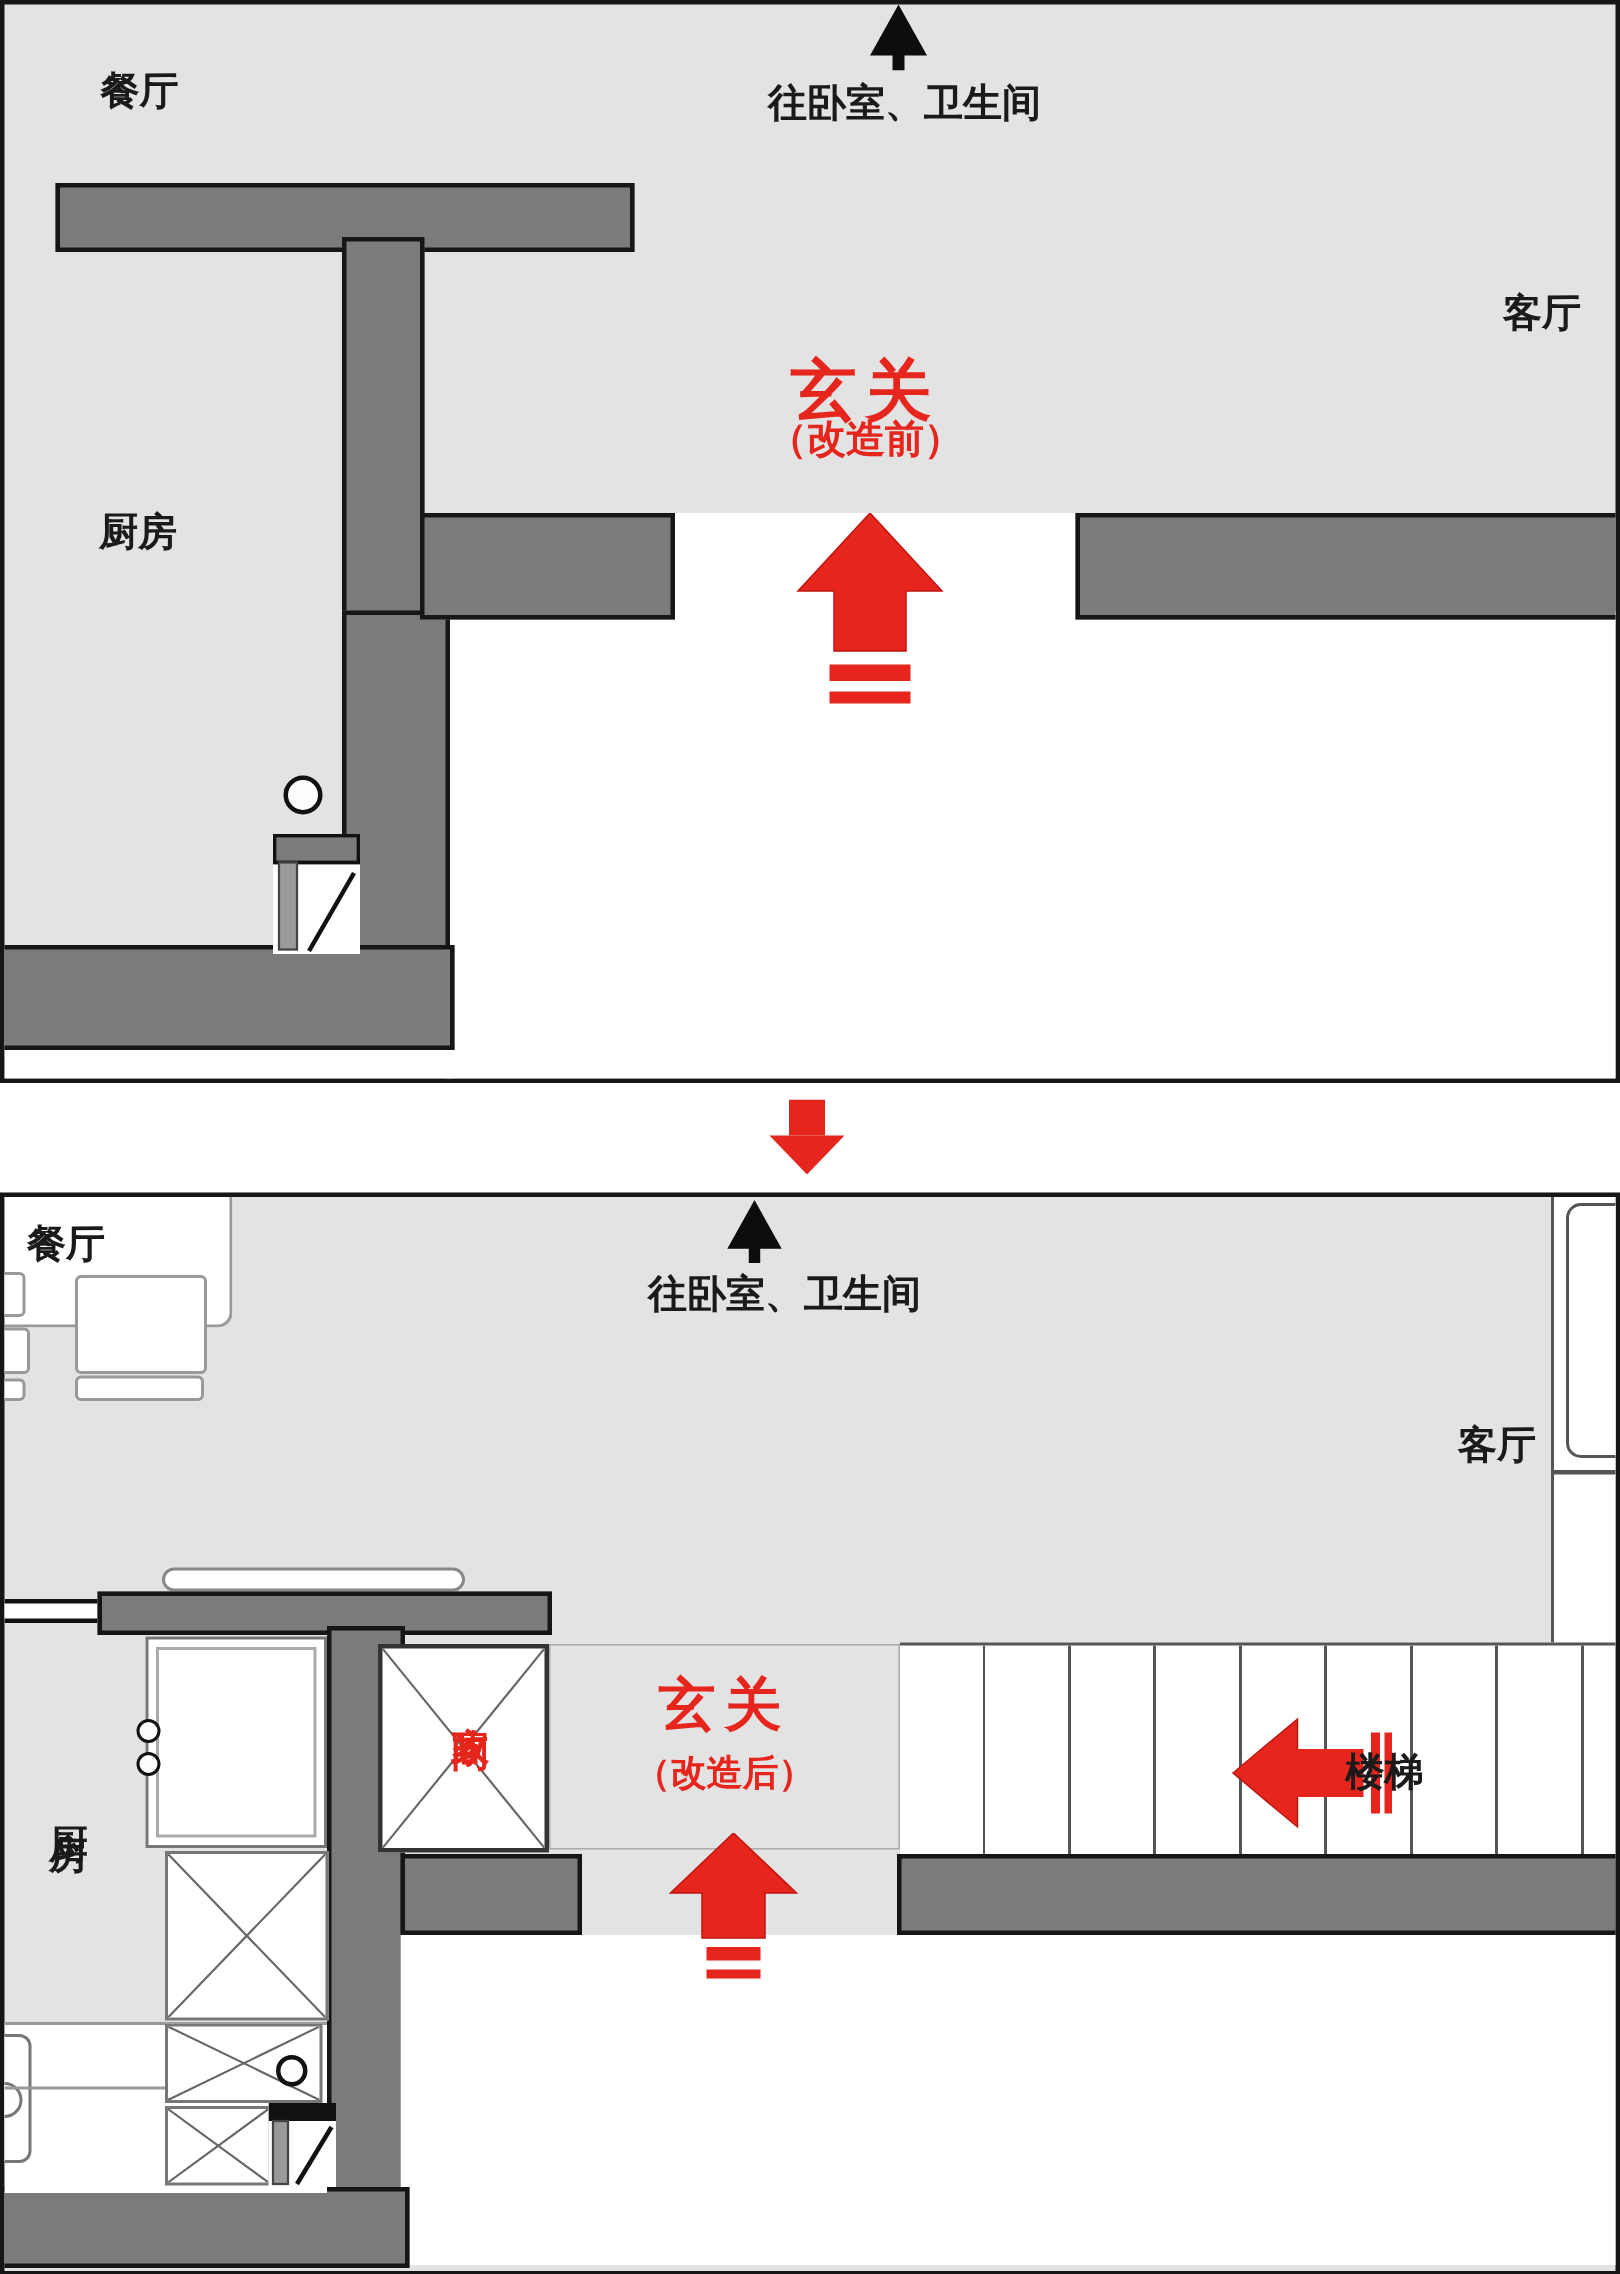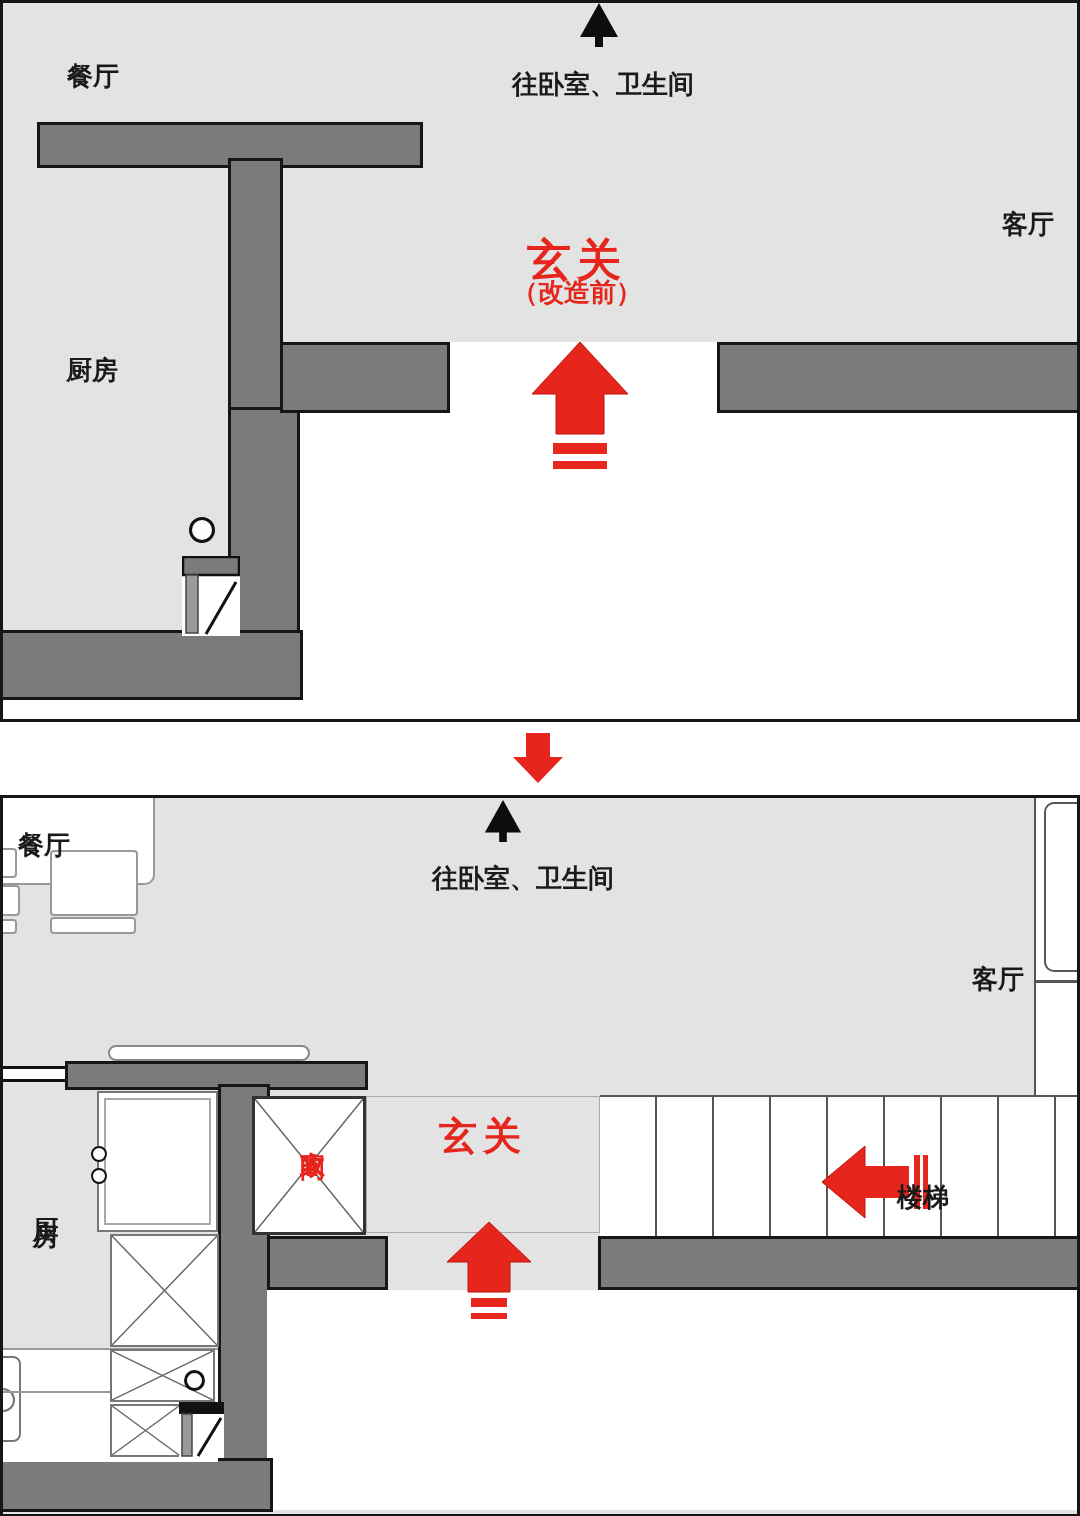--- a/index.html
+++ b/index.html
@@ -6,21 +6,21 @@
     --floor:#e3e3e3; --wall:#7b7b7b; --outline:#161616; --red:#e6251c; --line:#999;
   }
   html,body{margin:0;padding:0;background:#fff;}
   .shot{position:relative;width:1080px;height:1516px;background:#fff;overflow:hidden;
         font-family:"Liberation Sans","DejaVu Sans",sans-serif;}
   .panel{position:absolute;left:0;width:1080px;height:722px;background:var(--floor);
          border:3px solid var(--outline);box-sizing:border-box;overflow:hidden;}
   .abs{position:absolute;}
   .white{position:absolute;background:#fff;}
   .wall{position:absolute;background:var(--wall);border:3px solid var(--outline);box-sizing:border-box;}
-  .lbl{position:absolute;color:#1a1a1a;font-weight:bold;font-size:26px;white-space:nowrap;margin-top:16px;}
+  .lbl{position:absolute;color:#1a1a1a;font-weight:bold;font-size:26px;white-space:nowrap;}
   .vlbl{position:absolute;color:#1a1a1a;font-weight:bold;font-size:26px;
         writing-mode:vertical-rl;text-orientation:upright;letter-spacing:4px;}
   .red{color:var(--red);}
   .ctr{text-align:center;}
   .title{font-size:44px;font-weight:bold;color:var(--red);letter-spacing:6px;}
   .subtitle{font-size:26px;font-weight:bold;color:var(--red);}
   .knob{position:absolute;border:3px solid #111;border-radius:50%;background:#fdfdfd;box-sizing:border-box;}
   .furn{position:absolute;background:#fff;border:2px solid var(--line);box-sizing:border-box;}
   .xbox{position:absolute;background:#fff;border:2px solid #777;box-sizing:border-box;}
   .xbox svg,.doorsvg svg,.arrow svg{display:block;width:100%;height:100%;}
@@ -117,20 +117,21 @@
     </div>
     <div class="lbl" style="left:894px;top:366px;">楼梯</div>
 
     <div class="furn" style="left:105px;top:247px;width:202px;height:16px;border-radius:8px;border-color:#888;"></div>
     <div class="abs" style="left:-4px;top:268px;width:66px;height:16px;background:#fff;border-top:3px solid #111;border-bottom:3px solid #111;box-sizing:border-box;"></div>
     <div class="wall" style="left:62px;top:263px;width:303px;height:29px;"></div>
     <div class="wall" style="left:215px;top:286px;width:52px;height:378px;"></div>
 
     <div class="abs" style="left:363px;top:298px;width:234px;height:137px;background:var(--floor);border:1px solid #aaa;box-sizing:border-box;">
       <div class="ctr title" style="font-size:38px;margin-top:14px;">玄关</div>
+      <div class="ctr subtitle" style="font-size:24px;margin-top:4px;">（改造后）</div>
     </div>
     <div class="xbox" style="left:249px;top:298px;width:114px;height:139px;border-width:3px;border-color:#333;">
       <svg viewBox="0 0 114 139" preserveAspectRatio="none">
           <line x1="0" y1="0" x2="114" y2="139" stroke="#666" stroke-width="1.5"></line>
           <line x1="114" y1="0" x2="0" y2="139" stroke="#666" stroke-width="1.5"></line>
         </svg>
       <div class="vlbl red" style="left:42px;top:32px;font-size:25px;letter-spacing:2px;">家政间</div>
     </div>
 
     <div class="white" style="left:264px;top:492px;width:813px;height:220px;"></div>

